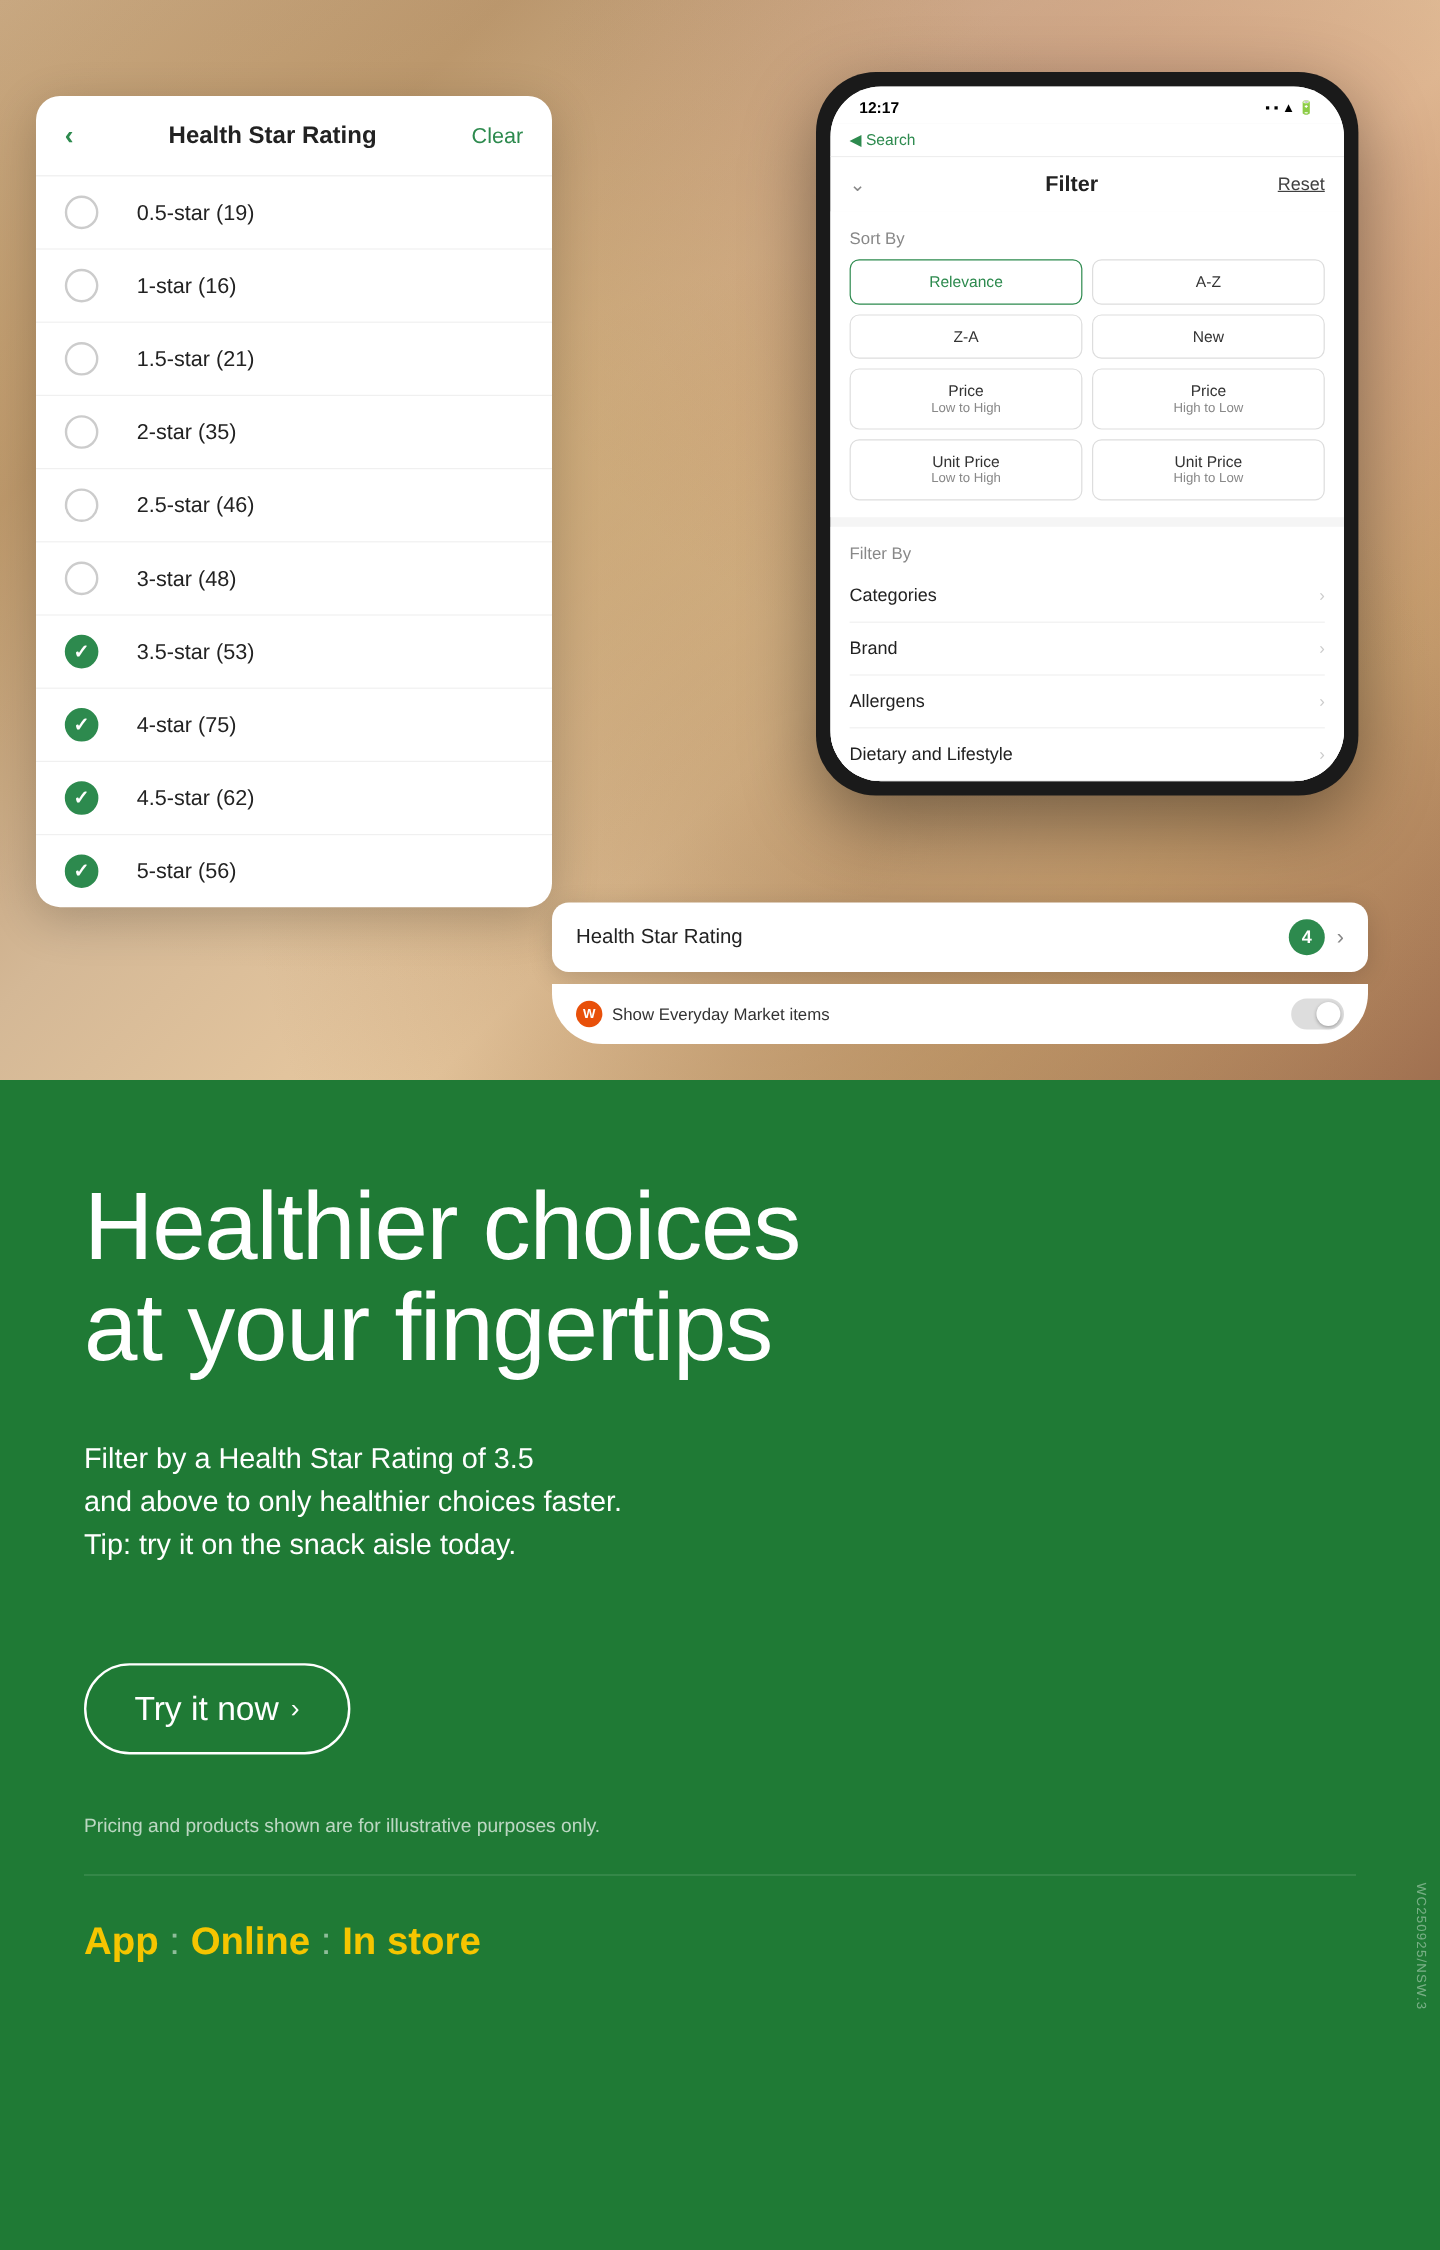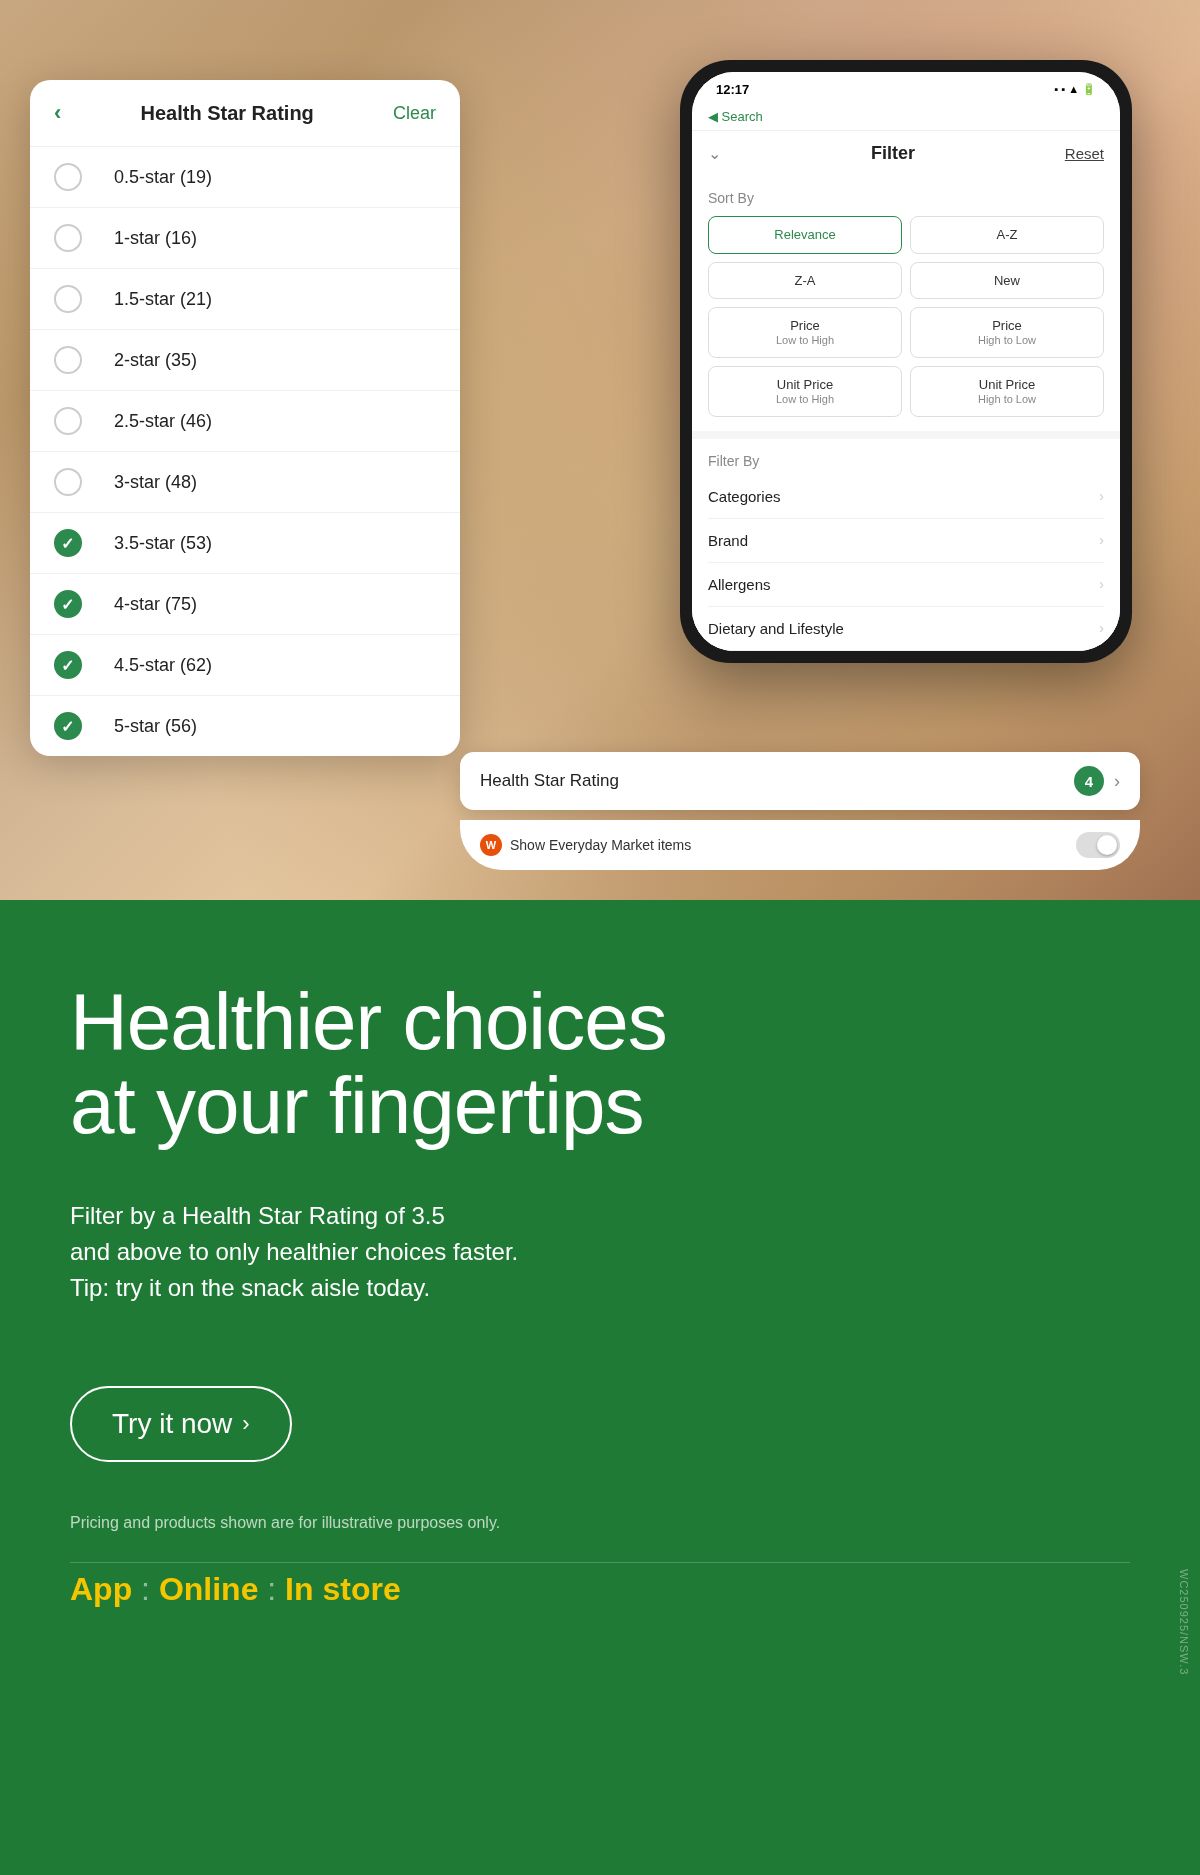--- a/index.html
+++ b/index.html
@@ -373,21 +373,21 @@
     }
 
     .disclaimer {
       font-size: 16px;
       color: rgba(255,255,255,0.7);
       margin-bottom: 30px;
     }
 
     .app-footer {
       border-top: 1px solid rgba(255,255,255,0.2);
-      padding-top: 8px;
+      padding-top: 36px;
     }
 
     .app-footer-text {
       font-size: 32px;
       font-weight: 800;
       color: #f5c500;
     }
 
     .app-footer-text .separator {
       color: rgba(255,255,255,0.5);

